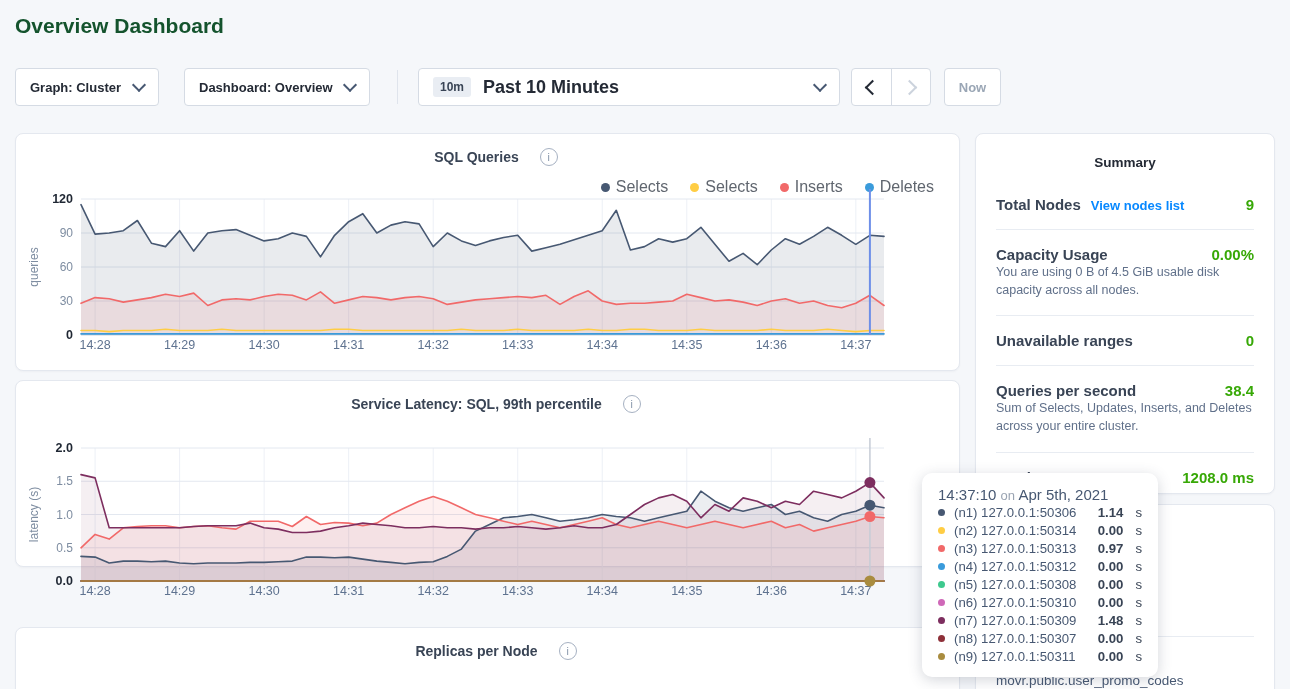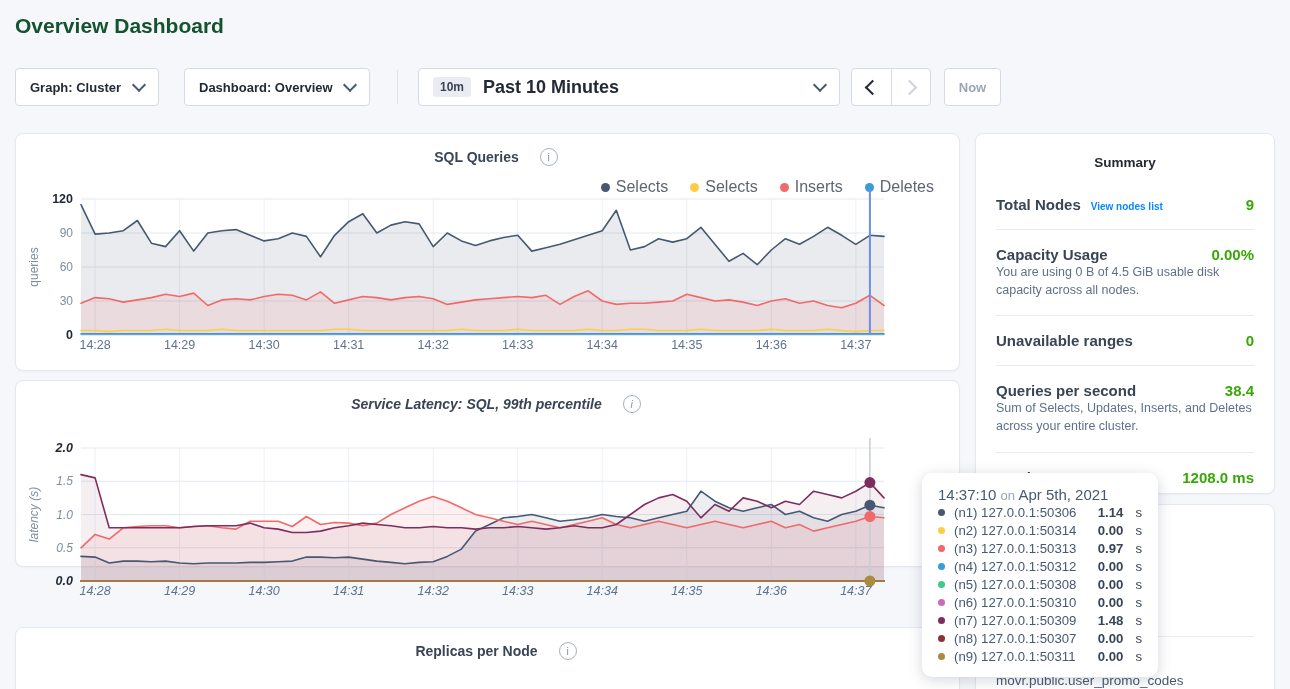--- a/index.html
+++ b/index.html
@@ -25,38 +25,38 @@
   .pn-half{flex:1;height:100%;display:flex;align-items:center;justify-content:center;}
   .pn-half+.pn-half{border-left:1px solid #d5dbe4;}
   .chev-l{width:9px;height:9px;border-left:2.5px solid #242a35;border-bottom:2.5px solid #242a35;
           transform:rotate(45deg);margin-left:3px;}
   .chev-r{width:9px;height:9px;border-left:2.5px solid #ccd3dd;border-bottom:2.5px solid #ccd3dd;
           transform:rotate(225deg);margin-right:3px;}
   .now-btn{left:944px;width:57px;justify-content:center;color:#9aa6b5;}
   .panel{position:absolute;background:#fff;border:1px solid #e4e8ef;border-radius:8px;
          box-shadow:0 1px 2px rgba(40,50,70,0.04);box-sizing:border-box;}
   .chart1{left:15px;top:133px;width:945px;height:238px;}
-  .chart2{left:15px;top:380px;width:945px;height:187px;font-style:italic;}
+  .chart2{left:15px;top:380px;width:945px;height:187px;}
   .chart3{left:15px;top:627px;width:945px;height:120px;}
   .chart-title-row{position:absolute;top:14px;left:17px;right:0;display:flex;align-items:center;
                    justify-content:center;gap:21px;}
   .chart-title{font-size:14px;font-weight:bold;color:#394455;}
   .info-icon{width:16px;height:16px;border:1px solid #a6b1c2;border-radius:50%;color:#8494a8;
              font-size:10.5px;line-height:16px;text-align:center;display:inline-block;}
   .legend{position:absolute;top:44px;right:25px;display:flex;gap:22px;}
   .legend-item{display:flex;align-items:center;gap:6px;font-size:16px;color:#60666f;cursor:pointer;}
   .legend-dot{width:9px;height:9px;border-radius:50%;display:inline-block;}
   .chart-svg{position:absolute;left:0;top:0;}
   .summary-panel{left:975px;top:133px;width:300px;height:361px;padding:15px 20px 0 20px;}
   .panel-title{text-align:center;font-size:13.5px;font-weight:bold;color:#242a35;margin:6px 0 10px 0;}
   .srow{padding:16px 0;border-bottom:1px solid #e8ecf2;}
   .srow:last-child{border-bottom:none;}
   .srow-top{display:flex;align-items:baseline;}
   .slabel{font-weight:bold;font-size:15px;color:#394455;}
-  .slink{color:#0788ff;font-weight:bold;font-size:10px;margin-left:10px;text-decoration:none;cursor:pointer;}
+  .slink{color:#0788ff;font-weight:bold;font-size:13px;margin-left:10px;text-decoration:none;cursor:pointer;}
   .sval{margin-left:auto;color:#37a806;font-weight:bold;font-size:15px;}
   .sdesc{font-size:12.5px;color:#60708a;line-height:1.45;font-weight:normal;}
   .events-panel{left:975px;top:504px;width:300px;height:230px;padding:14px 20px 0 20px;}
   .event-item{font-size:13.5px;color:#475872;line-height:1.5;padding:14px 0;}
   .event-item.first{min-height:58px;border-bottom:1px solid #e8ecf2;margin-top:8px;}
   .tooltip{position:absolute;left:922px;top:473px;width:236px;z-index:20;background:#fff;
            border-radius:10px;box-shadow:0 3px 14px rgba(60,70,90,0.22);padding:13px 16px 12px 16px;
            box-sizing:border-box;}
   .tt-header{font-size:15px;color:#475872;}
   .tt-on{color:#9aa4b2;font-size:13px;}

